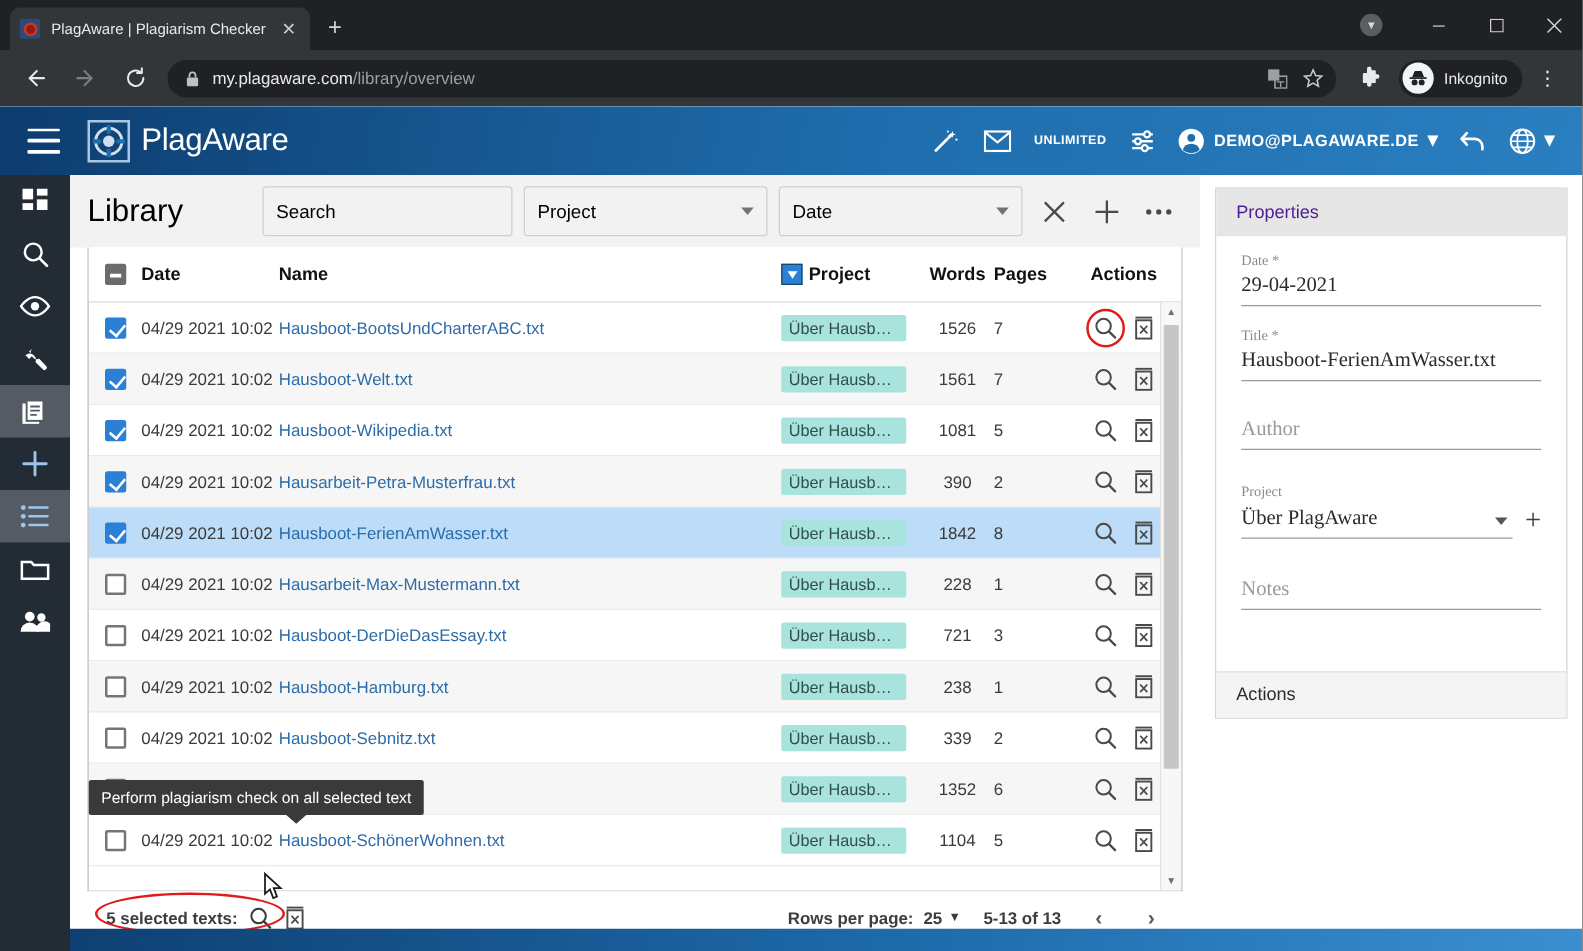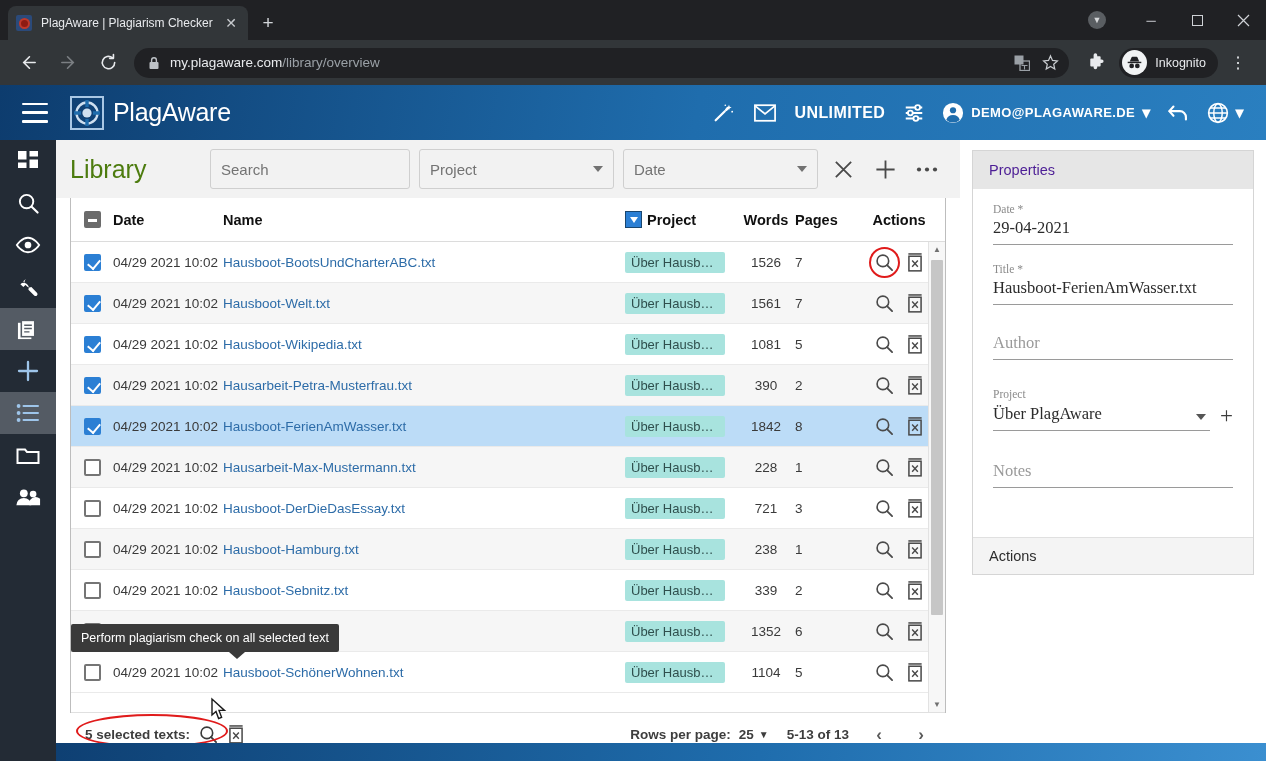--- a/index.html
+++ b/index.html
@@ -111,47 +111,47 @@
     width: 34px; height: 34px; border: 2px solid #a9c7e4; margin-right: 9px;
     display: flex; align-items: center; justify-content: center; flex: none;
   }
   .brand-text { color: #fff; font-size: 25px; letter-spacing: -0.3px; }
   .appbar-right {
     position: absolute; right: 16px; display: flex; align-items: center; gap: 2px;
   }
   .ab-item {
     height: 40px; min-width: 40px; padding: 0 7px; color: #fff;
     display: flex; align-items: center; justify-content: center;
-    font-size: 16px; font-weight: bold; letter-spacing: .4px;
+    font-size: 10px; font-weight: bold; letter-spacing: .4px;
   }
   .ab-user { padding: 0 6px; gap: 7px; font-size: 13px; }
 
   .body-area { display: flex; height: 621px; }
 
   
   .rail { width: 56px; background: #232b35; flex: none; }
   .rail-item {
     height: 42px; display: flex; align-items: center; justify-content: center;
     color: #fff;
   }
   .rail-item.on { background: #545b64; }
   .rail-item.accent { color: #9ec5ea; }
 
   
   .content { flex: 1; background: #fff; position: relative; padding: 0; }
   .lib-head {
     height: 58px; background: #f2f2f2;
     display: flex; align-items: center; padding: 0 12px 0 14px;
   }
-  .lib-title { font-size: 25px; color: #4d7c0f; flex: none; }
+  .lib-title { font-size: 25px; color: #000000; flex: none; }
   .lib-spacer { flex: 1; }
   .tb-field {
     height: 40px; border: 1px solid #cfcfcf; border-radius: 3px;
     background: #f2f2f2; display: flex; align-items: center;
-    padding: 0 10px; color: #737373; font-size: 15px; position: relative;
+    padding: 0 10px; color: #000000; font-size: 15px; position: relative;
   }
   .tb-search { width: 200px; margin-right: 9px; }
   .tb-select { width: 195px; margin-right: 9px; }
   .tb-select.date { width: 195px; margin-right: 4px; }
   .caret-dn {
     position: absolute; right: 10px;
     width: 0; height: 0; border-left: 5px solid transparent;
     border-right: 5px solid transparent; border-top: 6px solid #727272;
   }
   .tb-btn {

